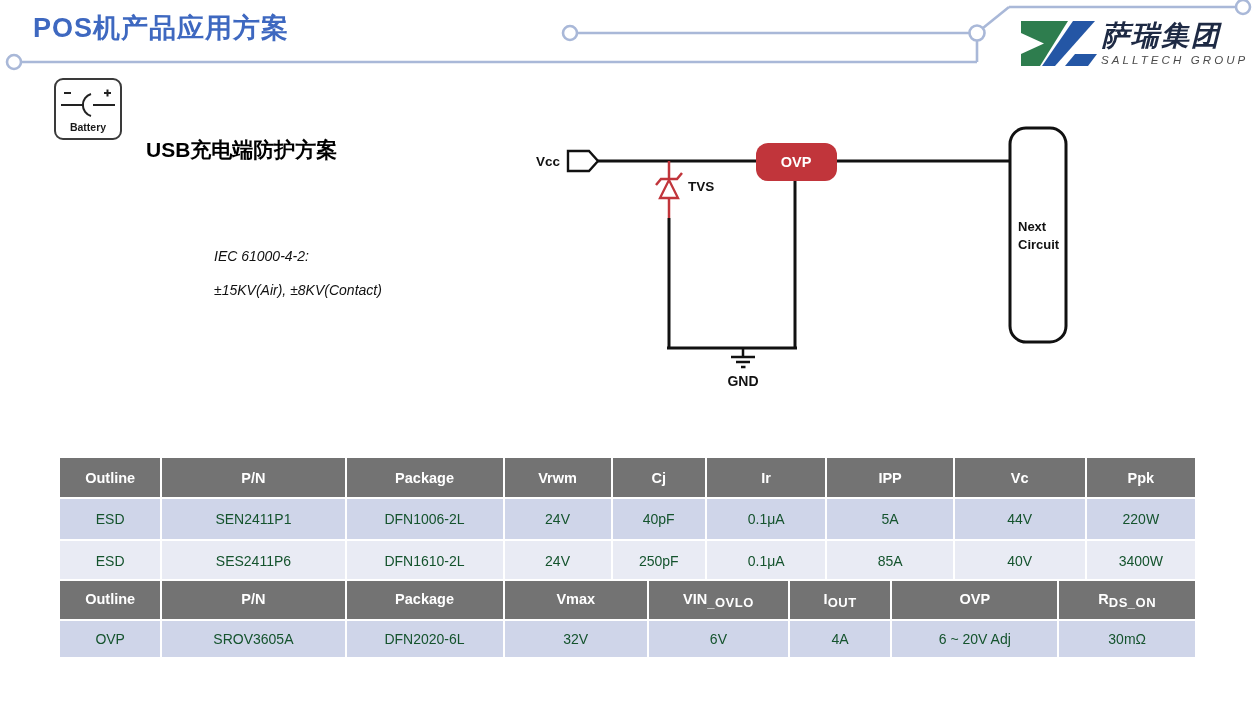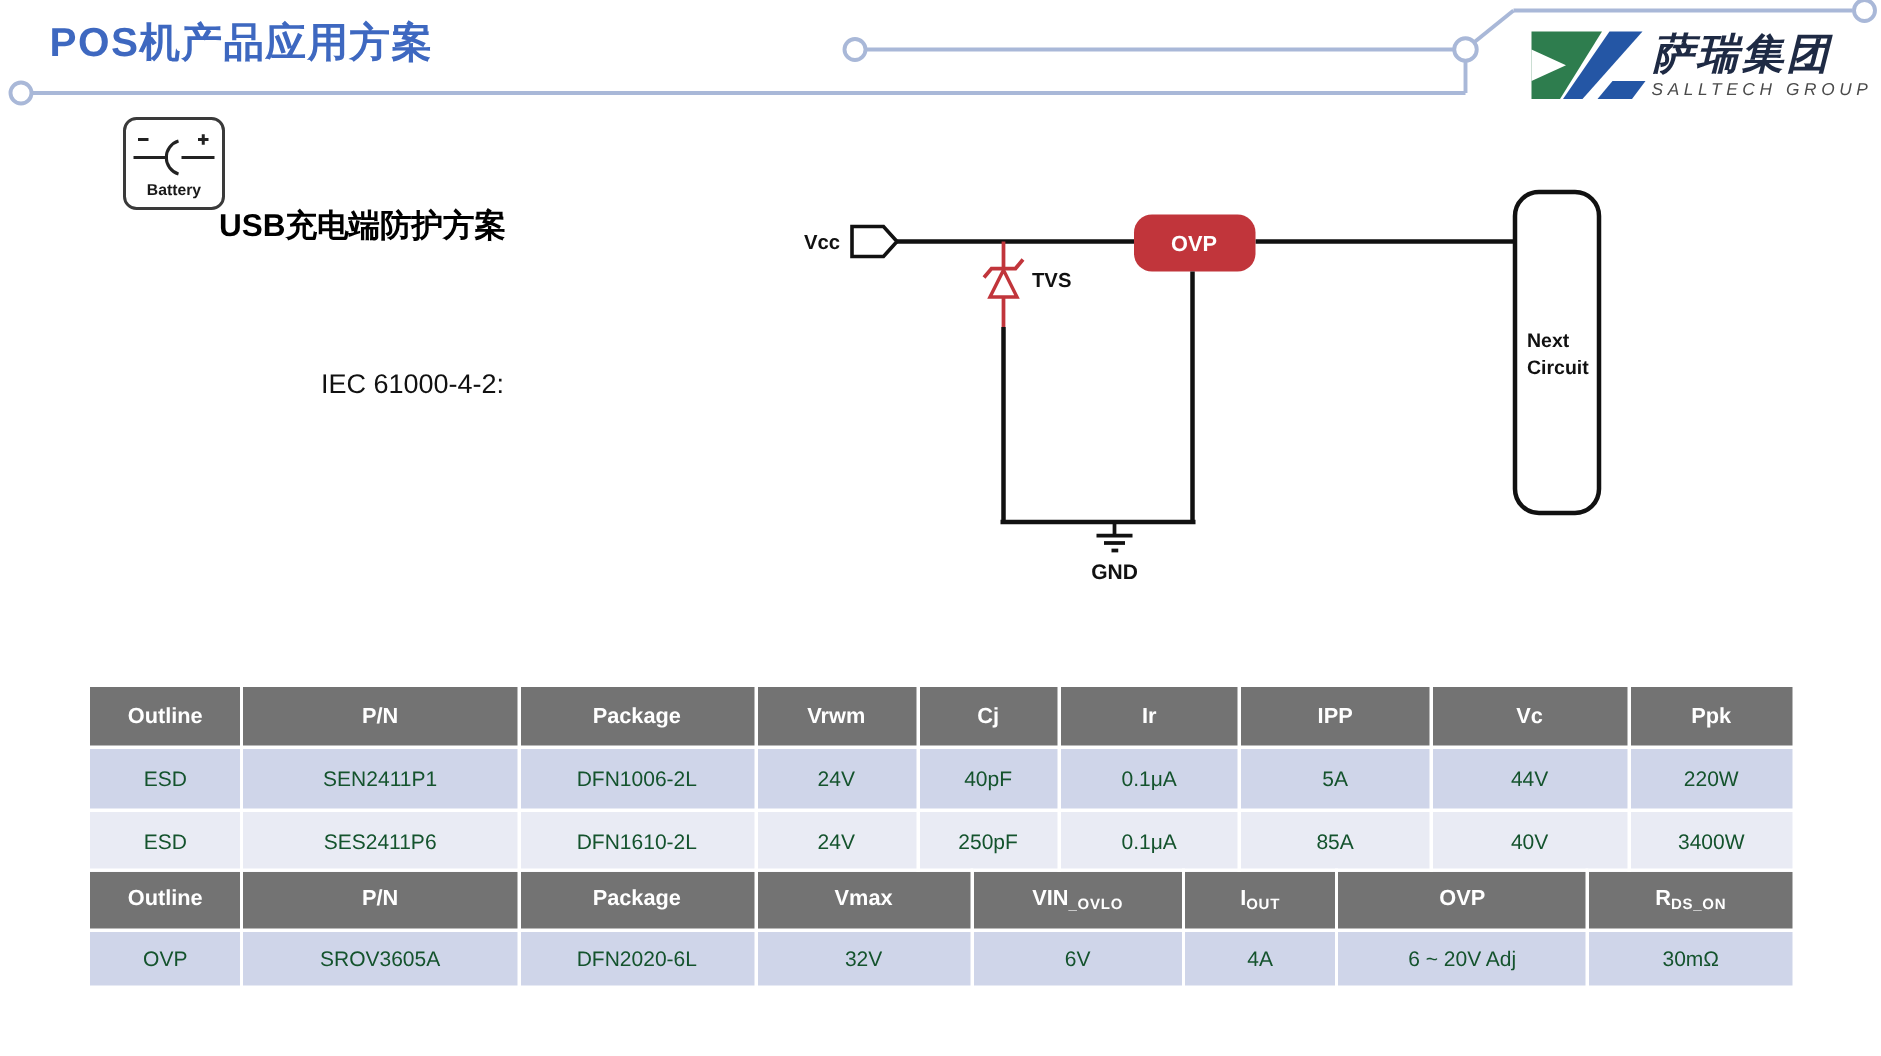--- a/index.html
+++ b/index.html
@@ -15,49 +15,49 @@
     left:33px;top:10px;font-size:27px;font-weight:bold;color:#3E68C0;
     letter-spacing:1px;white-space:nowrap;
   }
   .logo-text{left:1101px;top:21px;width:150px;font-style:italic;}
   .logo-zh{font-size:28px;font-weight:bold;color:#1E2A44;letter-spacing:2px;line-height:30px;}
   .logo-en{font-size:11.5px;color:#4a4a4a;letter-spacing:3.1px;margin-top:3px;white-space:nowrap;}
 
   
   .battery-box{
     left:54px;top:78px;width:64px;height:58px;border:2px solid #3a3a3a;border-radius:9px;
-    background:#fff;text-align:center;margin-left:28px;
+    background:#fff;text-align:center;
   }
   .battery-label{font-size:10.5px;font-weight:bold;color:#1a1a1a;margin-top:1px;}
 
   
   .section-title{left:146px;top:92px;font-size:21px;font-weight:bold;color:#000;white-space:nowrap;margin-top:44px;}
   .section-title .zh{font-family:"Liberation Serif",serif;}
 
   
-  .iec{left:214px;top:239px;font-size:18px;color:#111;line-height:34px;white-space:nowrap;}
+  .iec{left:214px;top:239px;font-size:14px;color:#111;line-height:34px;white-space:nowrap;font-style:italic;}
 
   
   .ckt-label{font-family:"Liberation Sans",sans-serif;font-weight:bold;fill:#111;}
 
   
   .tbl-wrap{left:58px;width:1139px;}
   .tbl1{top:456px;}
   .tbl2{top:579px;}
   table{border-collapse:collapse;table-layout:fixed;width:100%;}
   th,td{border:2px solid #ffffff;text-align:center;vertical-align:middle;overflow:hidden;white-space:nowrap;}
   th{background:#737373;color:#ffffff;font-size:14.5px;font-weight:bold;}
   .tbl1 th{height:37px;}
   .tbl1 td{height:38px;}
   .tbl2 th{height:36px;}
   .tbl2 td{height:34px;}
   td{font-size:14px;color:#14532d;}
   .band-dark td{background:#CFD5E9;}
   .band-light td{background:#E9EBF4;}
-  .subsc{font-size:10px;vertical-align:-3px;letter-spacing:0.5px;}
+  .subsc{font-size:13px;vertical-align:-3px;letter-spacing:0.5px;}
 </style>
 </head>
 <body>
 
 <div class="slide">
 
   <svg class="abs" style="left:0;top:0" width="1254" height="80">
     <g stroke="#A9B8D8" stroke-width="2.6" fill="none">
       <line x1="22" y1="62" x2="977" y2="62"></line>
       <line x1="977" y1="62" x2="977" y2="41"></line>
@@ -95,20 +95,21 @@
         <line x1="35" y1="21" x2="57" y2="21"></line>
       </g>
     </svg>
     <div class="battery-label">Battery</div>
   </div>
 
   <div class="abs section-title"><span>USB</span><span class="zh">充电端防护方案</span></div>
 
   <div class="abs iec">
     <div>IEC 61000-4-2:</div>
+    <div>±15KV(Air), ±8KV(Contact)</div>
   </div>
 
   <svg class="abs" style="left:0;top:0" width="1254" height="420">
 
     <text x="536" y="166" class="ckt-label" font-size="13.5">Vcc</text>
     <polygon points="568,151 589,151 598,161 589,171 568,171" fill="#fff" stroke="#111" stroke-width="2.4"></polygon>
 
     <line x1="598" y1="161" x2="756" y2="161" stroke="#111" stroke-width="3"></line>
     <line x1="837" y1="161" x2="1011" y2="161" stroke="#111" stroke-width="3"></line>
 

